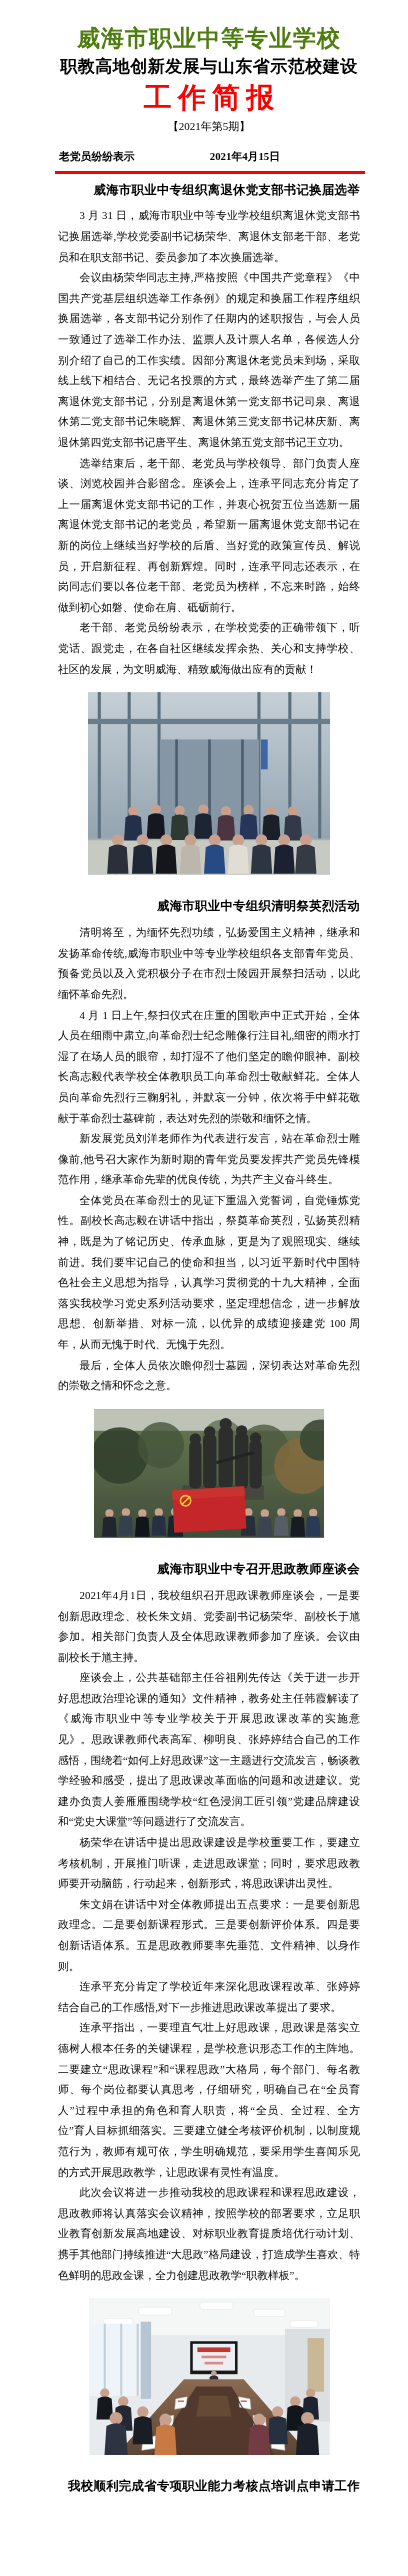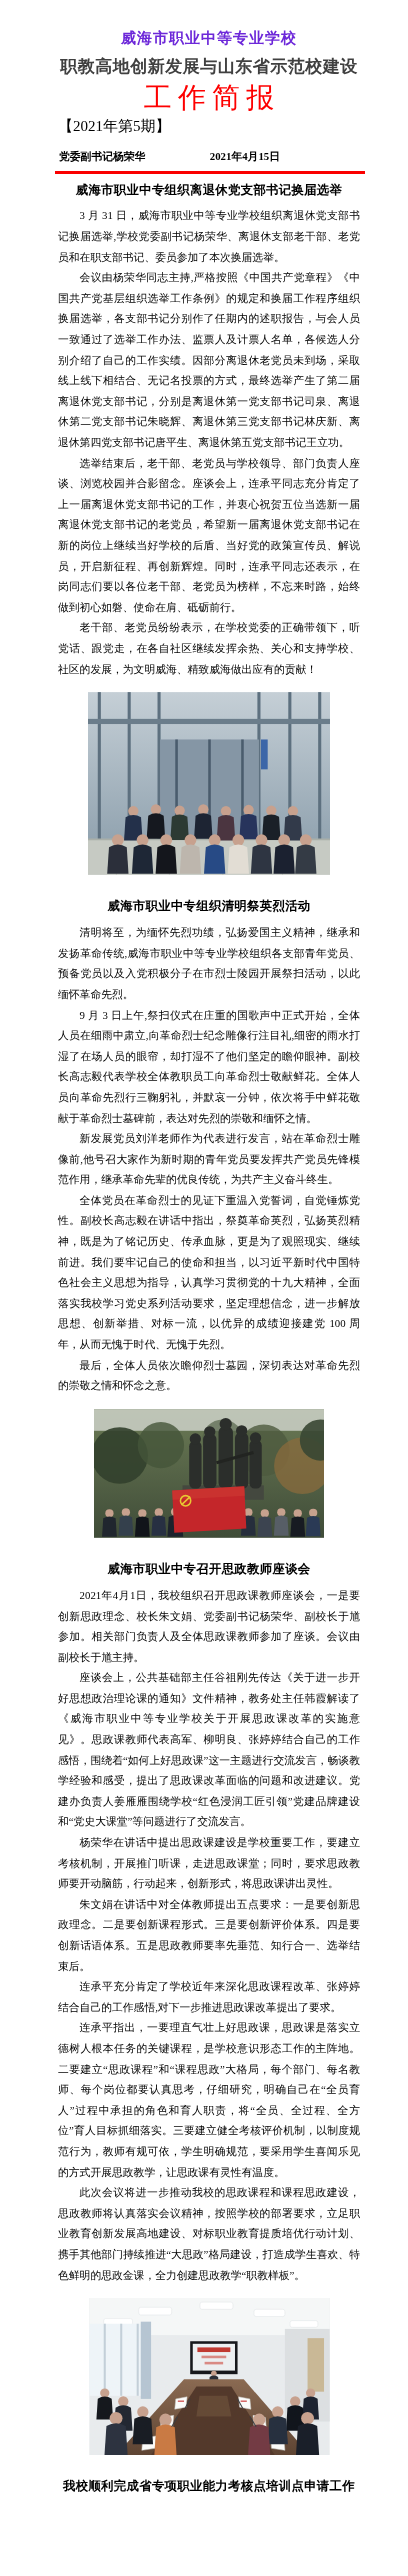--- a/index.html
+++ b/index.html
@@ -8,46 +8,46 @@
     width:409px;height:3831px;
     margin:0;
     background:#ffffff;
     color:#000;
     font-family:"Liberation Serif","DejaVu Serif",serif;
     box-sizing:border-box;
     padding:0 49px 0 58px;
     overflow:hidden;
   }
   .masthead-school{
-    color:#6d28d9;font-weight:bold;font-size:15px;line-height:23px;
+    color:#4d7c0f;font-weight:bold;font-size:23px;line-height:23px;
     text-align:center;margin-top:27px;letter-spacing:1px;
   }
   .masthead-program{
-    color:#404040;font-weight:bold;font-size:17px;line-height:23px;
+    color:#000000;font-weight:bold;font-size:17px;line-height:23px;
     text-align:center;margin-top:5.2px;letter-spacing:0.5px;
   }
   .masthead-title{
-    color:#fe0000;font-weight:normal;font-size:28px;line-height:32px;
+    color:#fe0000;font-weight:bold;font-size:28px;line-height:32px;
     text-align:center;margin-top:4.1px;letter-spacing:6.2px;text-indent:6.2px;
   }
   .issue-line{
-    font-size:15px;line-height:13.4px;text-align:left;margin-top:6.2px;
+    font-size:11px;line-height:13.4px;text-align:center;margin-top:6.2px;
   }
   .meta-row{
     display:flex;align-items:baseline;
     margin-top:15.5px;font-size:10.8px;font-weight:bold;line-height:14.4px;
   }
   .meta-office{margin-left:1px;}
   .meta-date{margin-left:auto;margin-right:80px;}
   .red-rule{
     height:2.6px;background:#fa0000;border:0;
     margin:7.2px -5.2px 0 -3.1px;
   }
   .article-title{
-    font-size:12.4px;font-weight:bold;text-align:center;
+    font-size:12.4px;font-weight:bold;text-align:right;
     margin:23px 0 6.2px 0;line-height:17.5px;letter-spacing:0.3px;
   }
   .article-title.first{margin-top:8.2px;}
   .body-p{
     font-size:10.8px;line-height:20.6px;text-align:justify;
     text-indent:21.6px;margin:0;word-break:break-all;
   }
   figure.photo{margin:13.4px auto 0 auto;padding:0;display:block;}
   figure.photo svg{display:block;}
   .hidden-defs{position:absolute;width:0;height:0;overflow:hidden;}
@@ -85,21 +85,21 @@
 </svg>
 
 <div class="page">
 
   <header>
     <div class="masthead-school">威海市职业中等专业学校</div>
     <div class="masthead-program">职教高地创新发展与山东省示范校建设</div>
     <div class="masthead-title">工作简报</div>
     <div class="issue-line">【2021年第5期】</div>
     <div class="meta-row">
-      <span class="meta-office">党委副书记杨荣华</span>
+      <span class="meta-office">老党员纷纷表示</span>
       <span class="meta-date">2021年4月15日</span>
     </div>
     <div class="red-rule"></div>
   </header>
 
   <section>
     <h2 class="article-title first">威海市职业中专组织离退休党支部书记换届选举</h2>
     <p class="body-p">3 月 31 日，威海市职业中等专业学校组织离退休党支部书记换届选举,学校党委副书记杨荣华、离退休支部老干部、老党员和在职支部书记、委员参加了本次换届选举。</p>
     <p class="body-p">会议由杨荣华同志主持,严格按照《中国共产党章程》《中国共产党基层组织选举工作条例》的规定和换届工作程序组织换届选举，各支部书记分别作了任期内的述职报告，与会人员一致通过了选举工作办法、监票人及计票人名单，各候选人分别介绍了自己的工作实绩。因部分离退休老党员未到场，采取线上线下相结合、无记名投票的方式，最终选举产生了第二届离退休党支部书记，分别是离退休第一党支部书记司泉、离退休第二党支部书记朱晓辉、离退休第三党支部书记林庆新、离退休第四党支部书记唐平生、离退休第五党支部书记王立功。</p>
     <p class="body-p">选举结束后，老干部、老党员与学校领导、部门负责人座谈、浏览校园并合影留念。座谈会上，连承平同志充分肯定了上一届离退休党支部书记的工作，并衷心祝贺五位当选新一届离退休党支部书记的老党员，希望新一届离退休党支部书记在新的岗位上继续当好学校的后盾、当好党的政策宣传员、解说员，开启新征程、再创新辉煌。同时，连承平同志还表示，在岗同志们要以各位老干部、老党员为榜样，不忘来时路，始终做到初心如磐、使命在肩、砥砺前行。</p>
@@ -153,21 +153,21 @@
           <use href="#pfig" transform="translate(381,353) scale(1.15)" fill="#1b2130"></use>
           <use href="#pfig" transform="translate(423,353) scale(1.15)" fill="#343b45"></use>
         </g>
       </svg>
     </figure>
   </section>
 
   <section>
     <h2 class="article-title">威海市职业中专组织清明祭英烈活动</h2>
     <p class="body-p">清明将至，为缅怀先烈功绩，弘扬爱国主义精神，继承和发扬革命传统,威海市职业中等专业学校组织各支部青年党员、预备党员以及入党积极分子在市烈士陵园开展祭扫活动，以此缅怀革命先烈。</p>
-    <p class="body-p">9 月 3 日上午,祭扫仪式在庄重的国歌声中正式开始，全体人员在细雨中肃立,向革命烈士纪念雕像行注目礼,细密的雨水打湿了在场人员的眼帘，却打湿不了他们坚定的瞻仰眼神。副校长高志毅代表学校全体教职员工向革命烈士敬献鲜花。全体人员向革命先烈行三鞠躬礼，并默哀一分钟，依次将手中鲜花敬献于革命烈士墓碑前，表达对先烈的崇敬和缅怀之情。</p>
+    <p class="body-p">4 月 1 日上午,祭扫仪式在庄重的国歌声中正式开始，全体人员在细雨中肃立,向革命烈士纪念雕像行注目礼,细密的雨水打湿了在场人员的眼帘，却打湿不了他们坚定的瞻仰眼神。副校长高志毅代表学校全体教职员工向革命烈士敬献鲜花。全体人员向革命先烈行三鞠躬礼，并默哀一分钟，依次将手中鲜花敬献于革命烈士墓碑前，表达对先烈的崇敬和缅怀之情。</p>
     <p class="body-p">新发展党员刘洋老师作为代表进行发言，站在革命烈士雕像前,他号召大家作为新时期的青年党员要发挥共产党员先锋模范作用，继承革命先辈的优良传统，为共产主义奋斗终生。</p>
     <p class="body-p">全体党员在革命烈士的见证下重温入党誓词，自觉锤炼党性。副校长高志毅在讲话中指出，祭奠革命英烈，弘扬英烈精神，既是为了铭记历史、传承血脉，更是为了观照现实、继续前进。我们要牢记自己的使命和担当，以习近平新时代中国特色社会主义思想为指导，认真学习贯彻党的十九大精神，全面落实我校学习党史系列活动要求，坚定理想信念，进一步解放思想、创新举措、对标一流，以优异的成绩迎接建党 100 周年，从而无愧于时代、无愧于先烈。</p>
     <p class="body-p">最后，全体人员依次瞻仰烈士墓园，深切表达对革命先烈的崇敬之情和怀念之意。</p>
 
     <figure class="photo" style="width:230px;">
       <svg width="230" height="129" viewBox="0 0 447 250">
         <rect width="447" height="250" fill="url(#gTrees)"></rect>
         <rect width="447" height="42" fill="#ccd1c8" opacity="0.85"></rect>
         <g>
           <circle cx="50" cy="90" r="55" fill="#32402c" opacity="0.9"></circle>
@@ -211,21 +211,21 @@
         </g>
       </svg>
     </figure>
   </section>
 
   <section>
     <h2 class="article-title">威海市职业中专召开思政教师座谈会</h2>
     <p class="body-p">2021年4月1日，我校组织召开思政课教师座谈会，一是要创新思政理念、校长朱文娟、党委副书记杨荣华、副校长于馗参加。相关部门负责人及全体思政课教师参加了座谈。会议由副校长于馗主持。</p>
     <p class="body-p">座谈会上，公共基础部主任谷祖刚先传达《关于进一步开好思想政治理论课的通知》文件精神，教务处主任韩霞解读了《威海市职业中等专业学校关于开展思政课改革的实施意见》。思政课教师代表高军、柳明良、张婷婷结合自己的工作感悟，围绕着“如何上好思政课”这一主题进行交流发言，畅谈教学经验和感受，提出了思政课改革面临的问题和改进建议。党建办负责人姜雁雁围绕学校“红色浸润工匠引领”党建品牌建设和“党史大课堂”等问题进行了交流发言。</p>
     <p class="body-p">杨荣华在讲话中提出思政课建设是学校重要工作，要建立考核机制，开展推门听课，走进思政课堂；同时，要求思政教师要开动脑筋，行动起来，创新形式，将思政课讲出灵性。</p>
-    <p class="body-p">朱文娟在讲话中对全体教师提出五点要求：一是要创新思政理念。二是要创新课程形式。三是要创新评价体系。四是要创新话语体系。五是思政教师要率先垂范、知行合一、选举结束后。</p>
+    <p class="body-p">朱文娟在讲话中对全体教师提出五点要求：一是要创新思政理念。二是要创新课程形式。三是要创新评价体系。四是要创新话语体系。五是思政教师要率先垂范、文件精神、以身作则。</p>
     <p class="body-p">连承平充分肯定了学校近年来深化思政课程改革、张婷婷结合自己的工作感悟,对下一步推进思政课改革提出了要求。</p>
     <p class="body-p">连承平指出，一要理直气壮上好思政课，思政课是落实立德树人根本任务的关键课程，是学校意识形态工作的主阵地。二要建立“思政课程”和“课程思政”大格局，每个部门、每名教师、每个岗位都要认真思考，仔细研究，明确自己在“全员育人”过程中承担的角色和育人职责，将“全员、全过程、全方位”育人目标抓细落实。三要建立健全考核评价机制，以制度规范行为，教师有规可依，学生明确规范，要采用学生喜闻乐见的方式开展思政教学，让思政课有灵性有温度。</p>
     <p class="body-p">此次会议将进一步推动我校的思政课程和课程思政建设，思政教师将认真落实会议精神，按照学校的部署要求，立足职业教育创新发展高地建设、对标职业教育提质培优行动计划、携手其他部门持续推进“大思政”格局建设，打造成学生喜欢、特色鲜明的思政金课，全力创建思政教学“职教样板”。</p>
 
     <figure class="photo" style="width:241px;">
       <svg width="241" height="157" viewBox="0 0 467 305">
         <rect width="467" height="305" fill="#e8ebed"></rect>
         <rect width="467" height="72" fill="#f5f7f7"></rect>
         <g fill="#ffffff" stroke="#dfe3e5">
           <rect x="96" y="18" width="64" height="15" rx="4"></rect>

